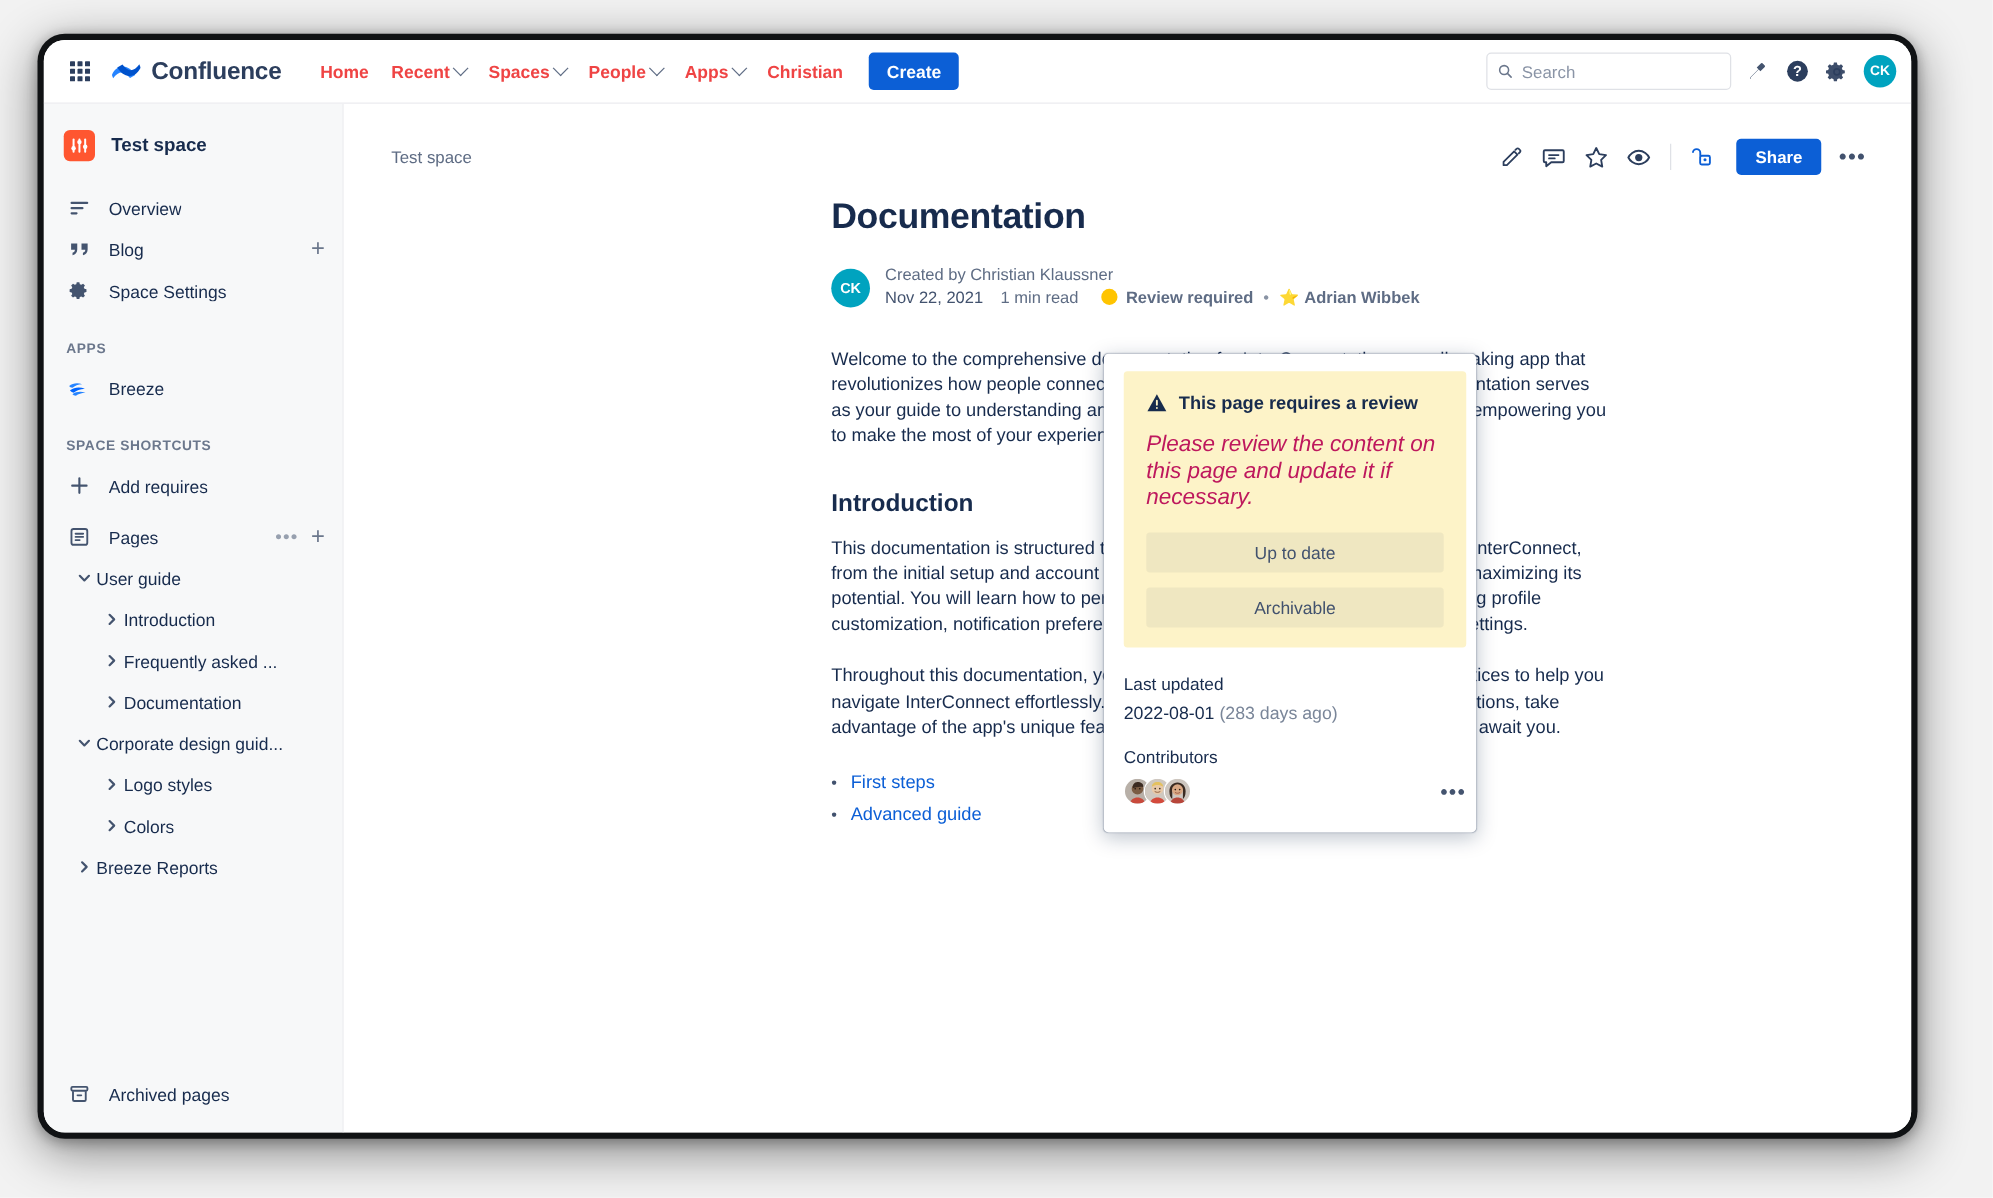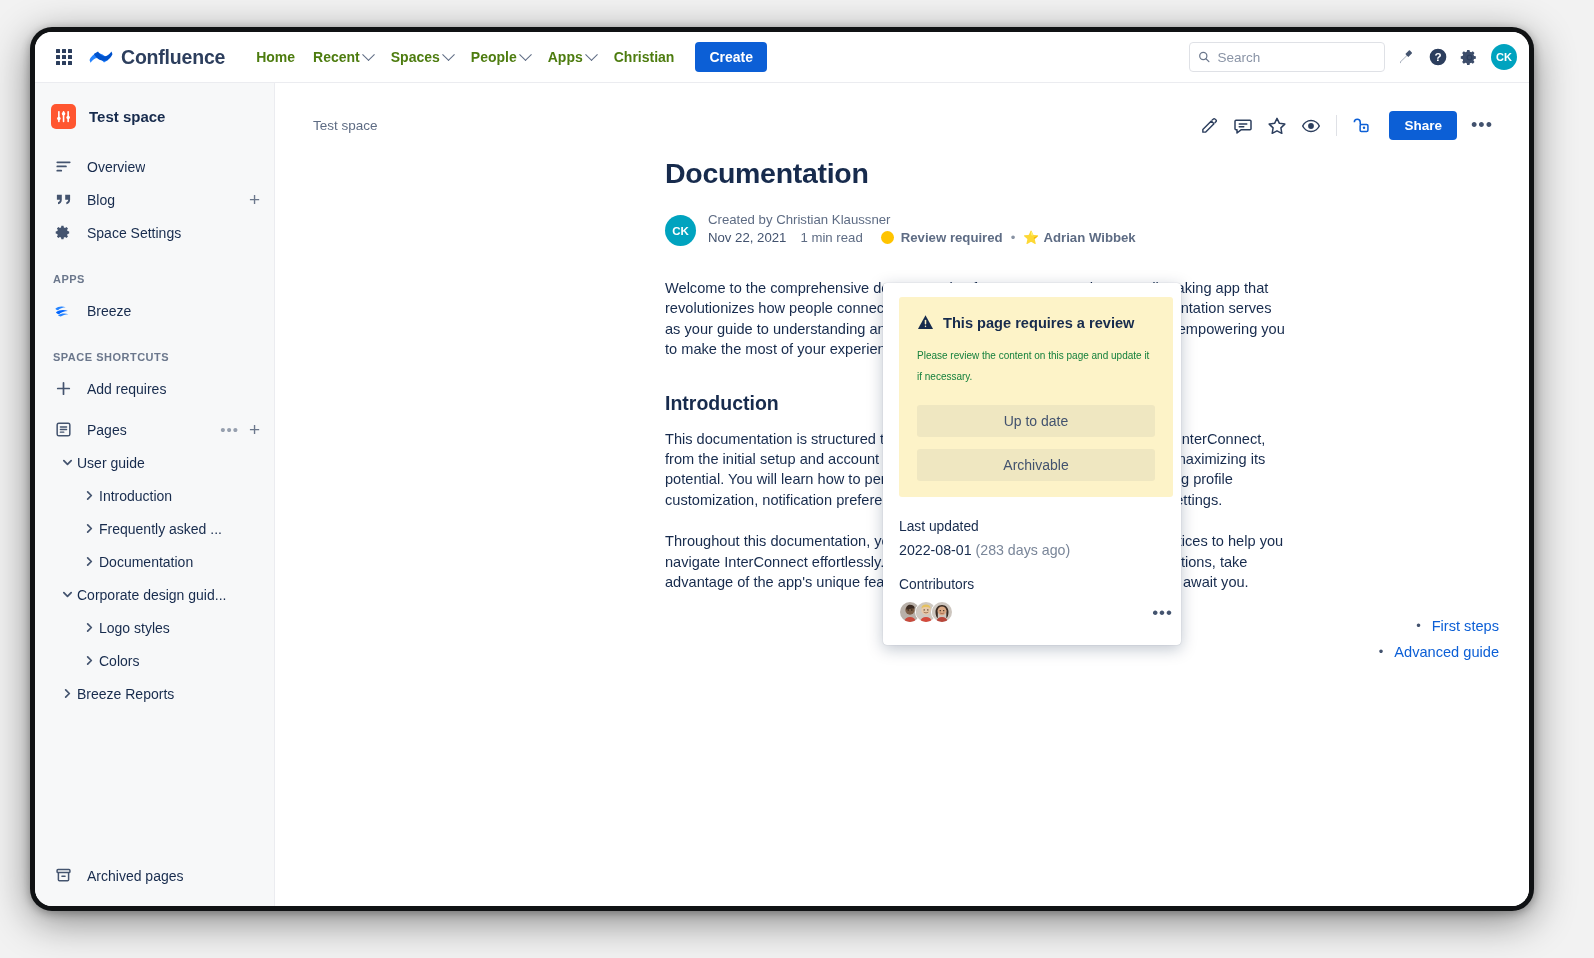--- a/index.html
+++ b/index.html
@@ -68,21 +68,21 @@
   .brand-name {
     font-size: 19.5px;
     font-weight: 600;
     color: #2c3e5d;
     letter-spacing: -0.2px;
   }
 
   .navitem {
     font-size: 14px;
     font-weight: 600;
-    color: #4d7c0f;
+    color: #ef4444;
     padding: 6px 9px;
     border-radius: 4px;
     display: flex; align-items: center; gap: 4px;
     cursor: pointer;
     white-space: nowrap;
   }
   .chev {
     width: 9px; height: 9px;
     border-right: 1.6px solid #5e6c84;
     border-bottom: 1.6px solid #5e6c84;
@@ -363,21 +363,20 @@
     font-weight: 700;
     color: #172b4d;
     margin: 32px 0 14px 0;
   }
   #links-list { list-style: none; margin-top: 14px; }
   #links-list li {
     display: flex; align-items: center;
     font-size: 14.6px;
     line-height: 26px;
     color: #0c5fd6;
-    justify-content: flex-end;
   }
   #links-list li::before {
     content: "•";
     color: #42526e;
     margin-right: 11px;
     font-size: 13px;
   }
   #links-list a {
     color: #0c5fd6;
     text-decoration: none;
@@ -403,24 +402,25 @@
     margin-bottom: 22px;
   }
   #review-banner-title {
     display: flex; align-items: center; gap: 9px;
     font-size: 14.6px;
     font-weight: 700;
     color: #172b4d;
     margin-bottom: 14px;
   }
   #review-banner-text {
-    font-size: 10px;
+    font-size: 18px;
     line-height: 21px;
-    color: #15803d;
+    color: #be185d;
     margin-bottom: 18px;
+    font-style: italic;
   }
   .banner-btns { display: flex; gap: 12px; flex-direction: column; }
   .banner-btn {
     background: rgba(9,30,66,0.055);
     border: none;
     border-radius: 3px;
     padding: 8px 14px;
     font-size: 14px;
     color: #42526e;
     cursor: pointer;

